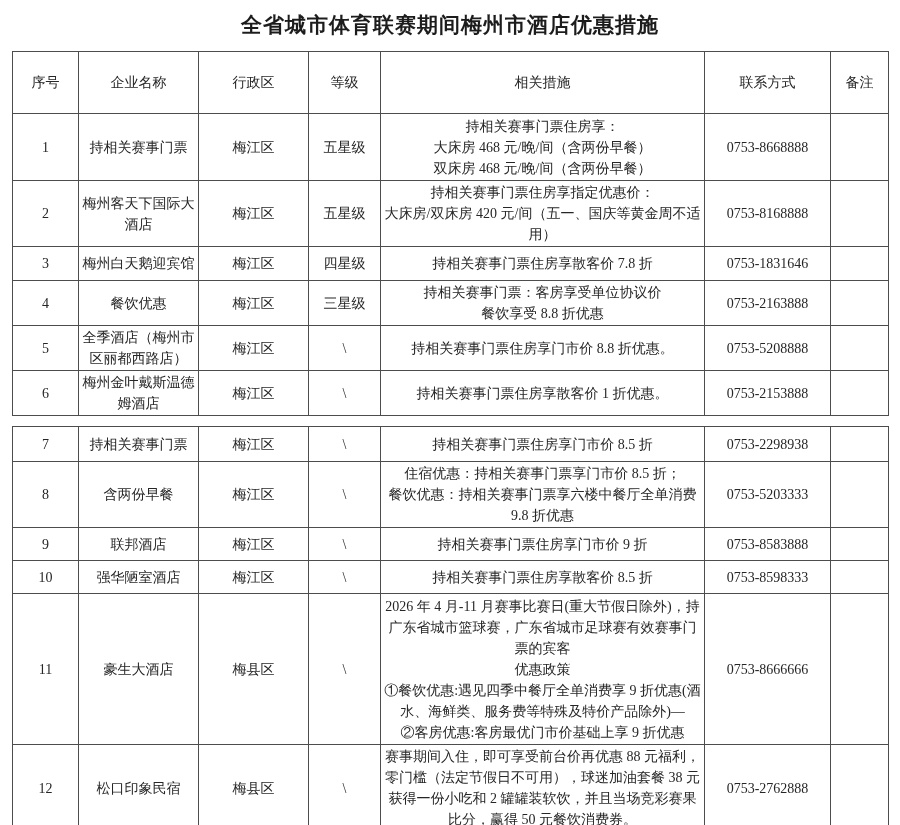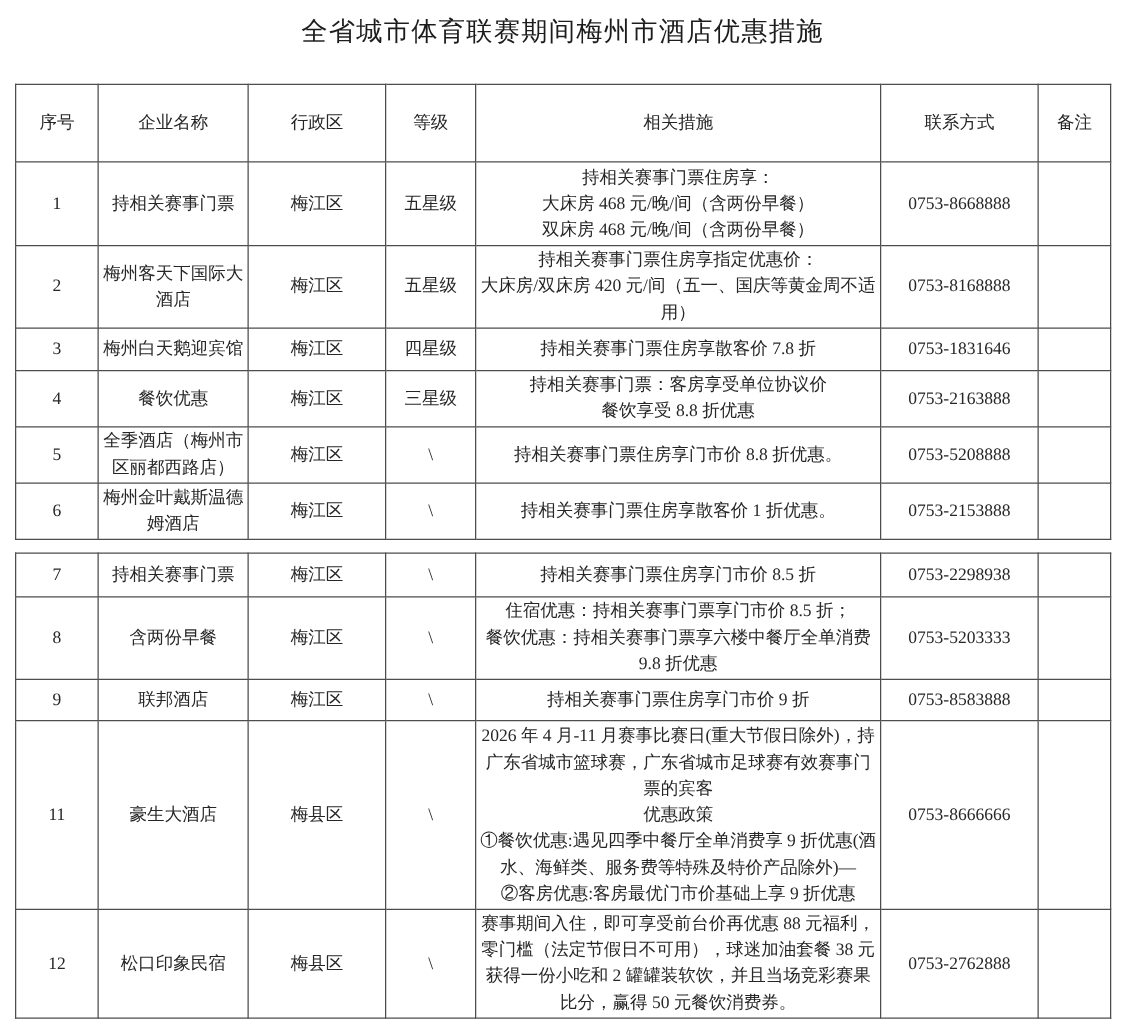--- a/index.html
+++ b/index.html
@@ -18,32 +18,32 @@
     height: 825px;
     background: #ffffff;
   }
   .doc-title {
     margin: 0;
     padding-top: 9px;
     height: 32px;
     line-height: 32px;
     text-align: center;
     font-size: 21px;
-    font-weight: normal;
+    font-weight: bold;
     letter-spacing: 1px;
     color: #1c1c1c;
   }
   table.hotel-table {
     border-collapse: collapse;
     table-layout: fixed;
     width: 876px;
     margin-left: 12px;
     background: #ffffff;
   }
-  table.t1 { margin-top: 26px; }
+  table.t1 { margin-top: 10px; }
   table.t2 { margin-top: 10px; }
   table.hotel-table td, table.hotel-table th {
     border: 1px solid #4d4d4d;
     text-align: center;
     vertical-align: middle;
     font-size: 14px;
     font-weight: normal;
     line-height: 21px;
     padding: 1px 2px;
     color: #262626;
@@ -179,20 +179,29 @@
     </tr>
     <tr style="height:33px">
       <td>9</td>
       <td>联邦酒店</td>
       <td>梅江区</td>
       <td>\</td>
       <td class="measures">持相关赛事门票住房享门市价 9 折</td>
       <td>0753-8583888</td>
       <td></td>
     </tr>
+    <tr style="height:33px">
+      <td>10</td>
+      <td>强华陋室酒店</td>
+      <td>梅江区</td>
+      <td>\</td>
+      <td class="measures">持相关赛事门票住房享散客价 8.5 折</td>
+      <td>0753-8598333</td>
+      <td></td>
+    </tr>
     <tr style="height:151px">
       <td>11</td>
       <td>豪生大酒店</td>
       <td>梅县区</td>
       <td>\</td>
       <td class="measures">2026 年 4 月-11 月赛事比赛日(重大节假日除外)，持广东省城市篮球赛，广东省城市足球赛有效赛事门票的宾客
 优惠政策
 ①餐饮优惠:遇见四季中餐厅全单消费享 9 折优惠(酒水、海鲜类、服务费等特殊及特价产品除外)—
 ②客房优惠:客房最优门市价基础上享 9 折优惠</td>
       <td>0753-8666666</td>

